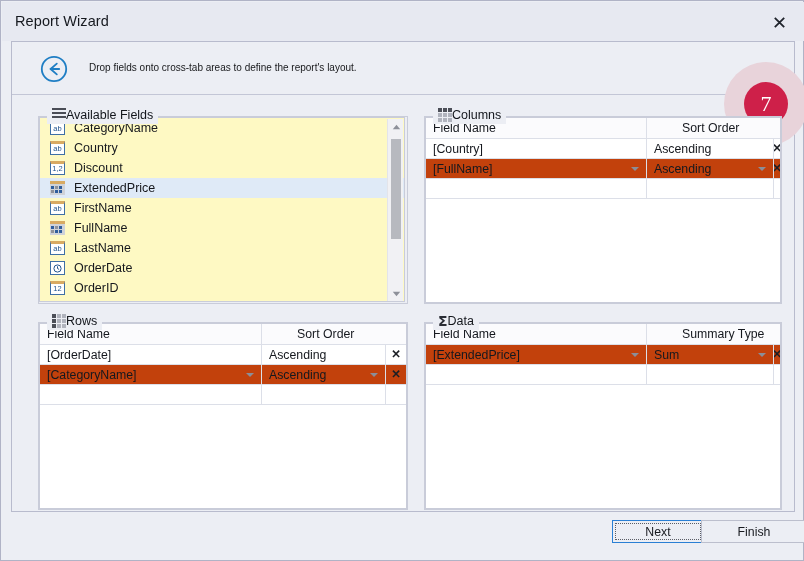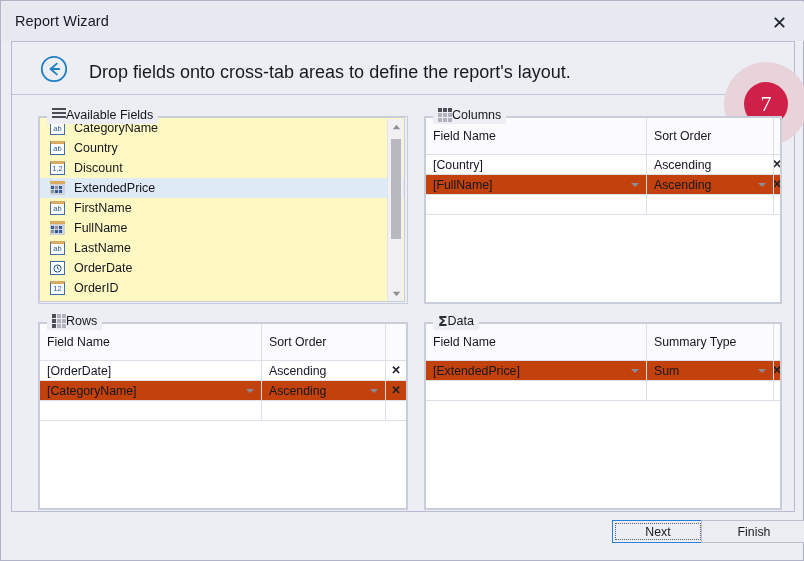--- a/index.html
+++ b/index.html
@@ -64,21 +64,21 @@
   }
   .back-btn {
     position: absolute;
     left: 28px; top: 13px;
     width: 28px; height: 28px;
     cursor: pointer;
   }
   .header-instruction {
     position: absolute;
     left: 77px; top: 20px;
-    font-size: 18px;
+    font-size: 10px;
     color: #18191c;
   }
 
   .step-badge-wrap {
     position: absolute;
     left: 712px; top: 20px;
     width: 84px; height: 84px;
     pointer-events: none;
   }
   .step-halo {
@@ -248,21 +248,22 @@
     overflow: hidden;
   }
   .grid-row {
     display: flex;
     height: 20px;
     box-sizing: border-box;
     border-bottom: 1px solid #dcdfe8;
   }
   .grid-row.header {
     background: #fbfbfd;
-    height: 37px;
+    height: 21px;
+    gap: 28px;
   }
   .grid-row.selected .cell { background: #c2410c; }
   .cell {
     position: relative;
     box-sizing: border-box;
     border-right: 1px solid #dcdfe8;
     display: flex;
     align-items: center;
     padding-left: 7px;
     font-size: 12.3px;

